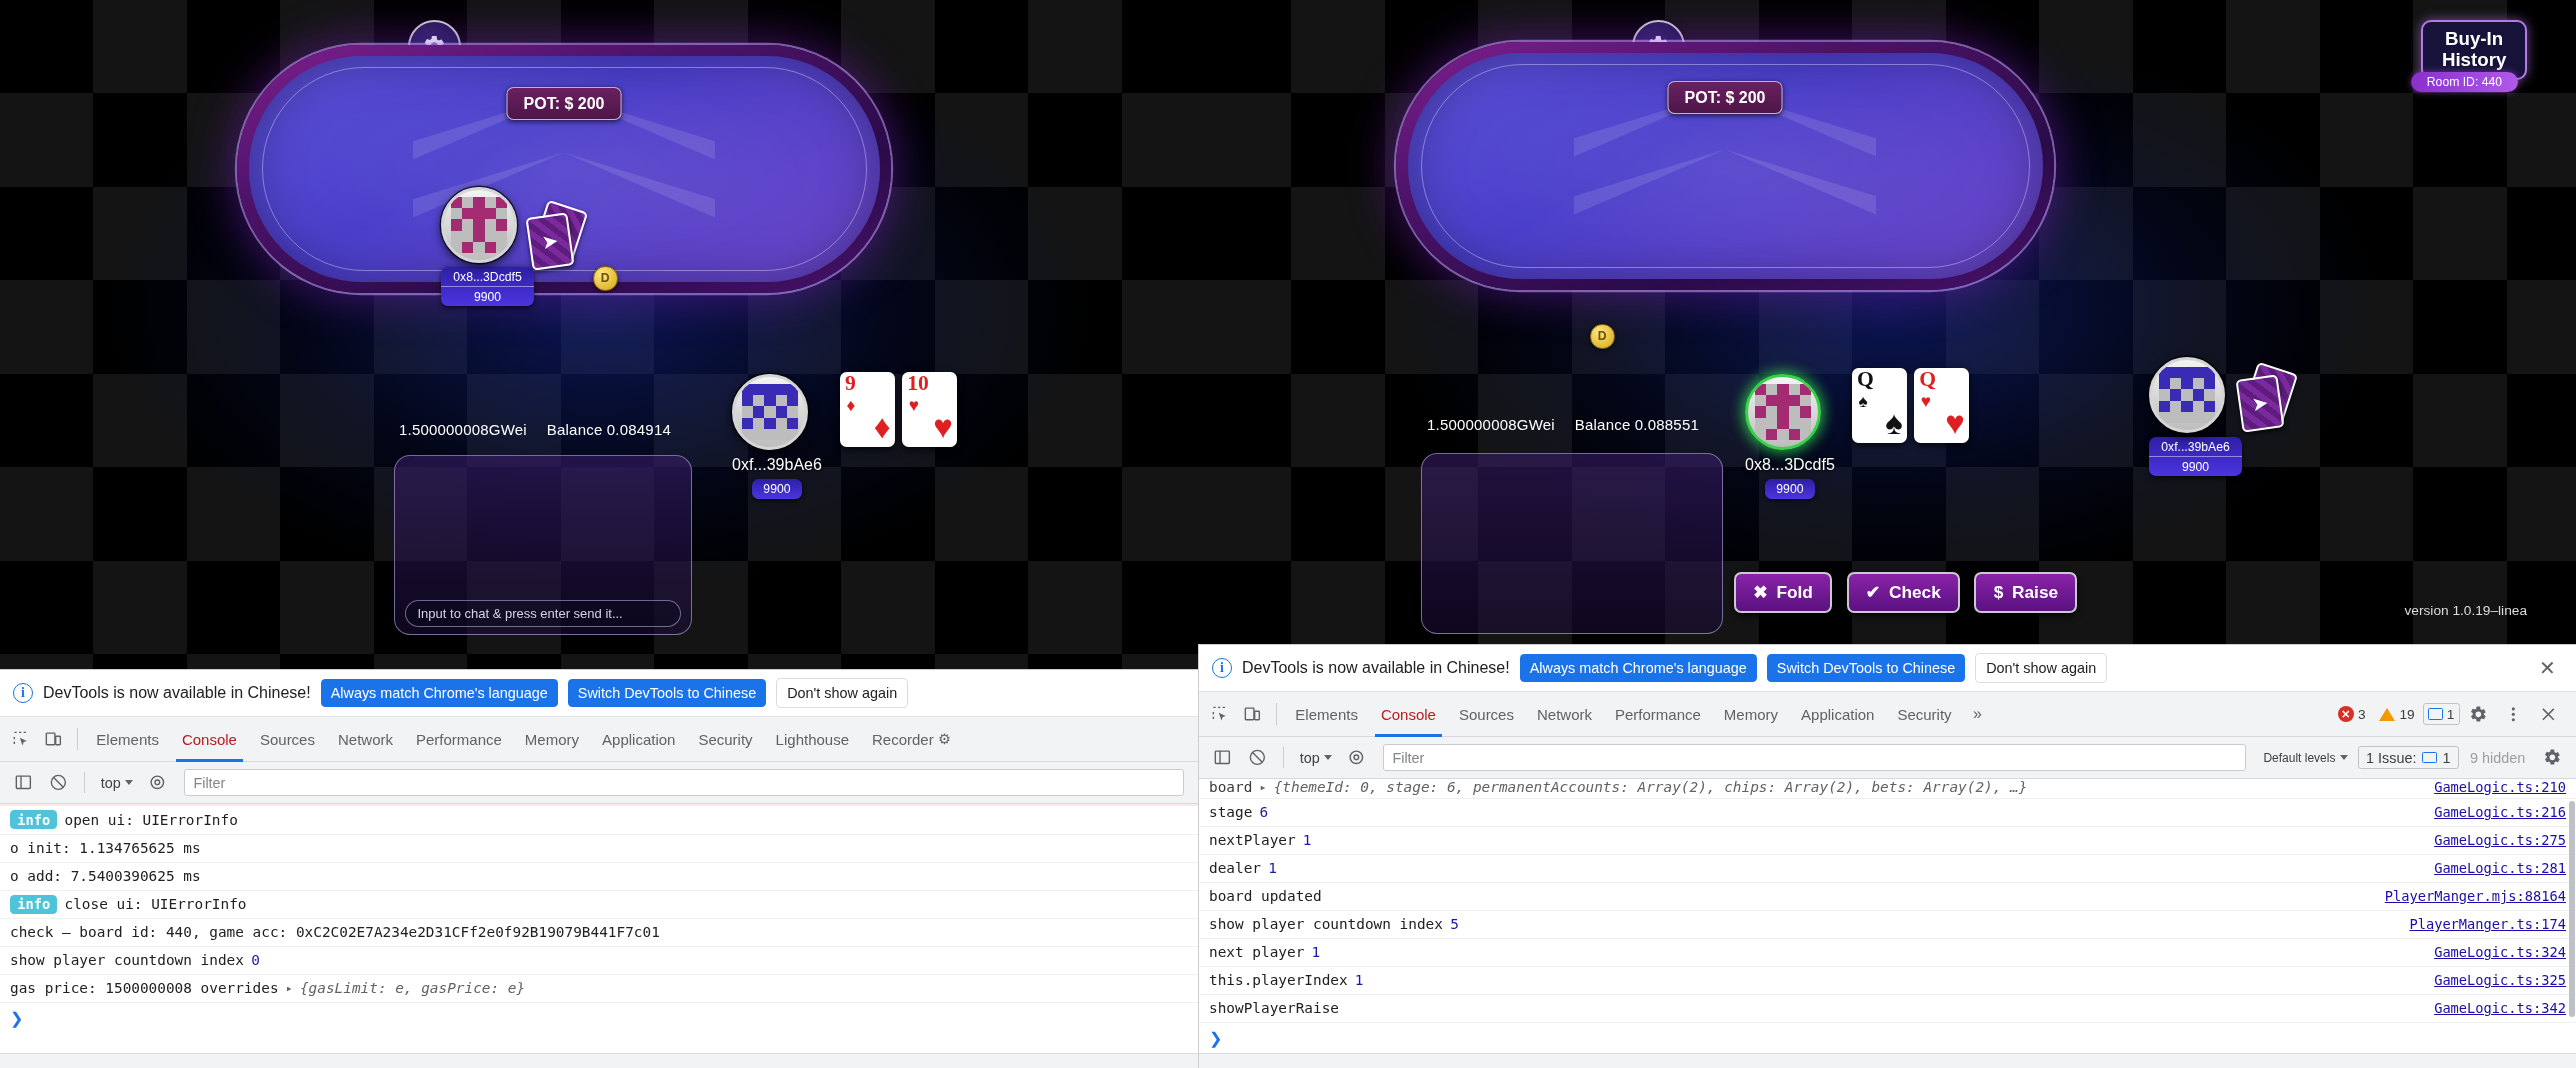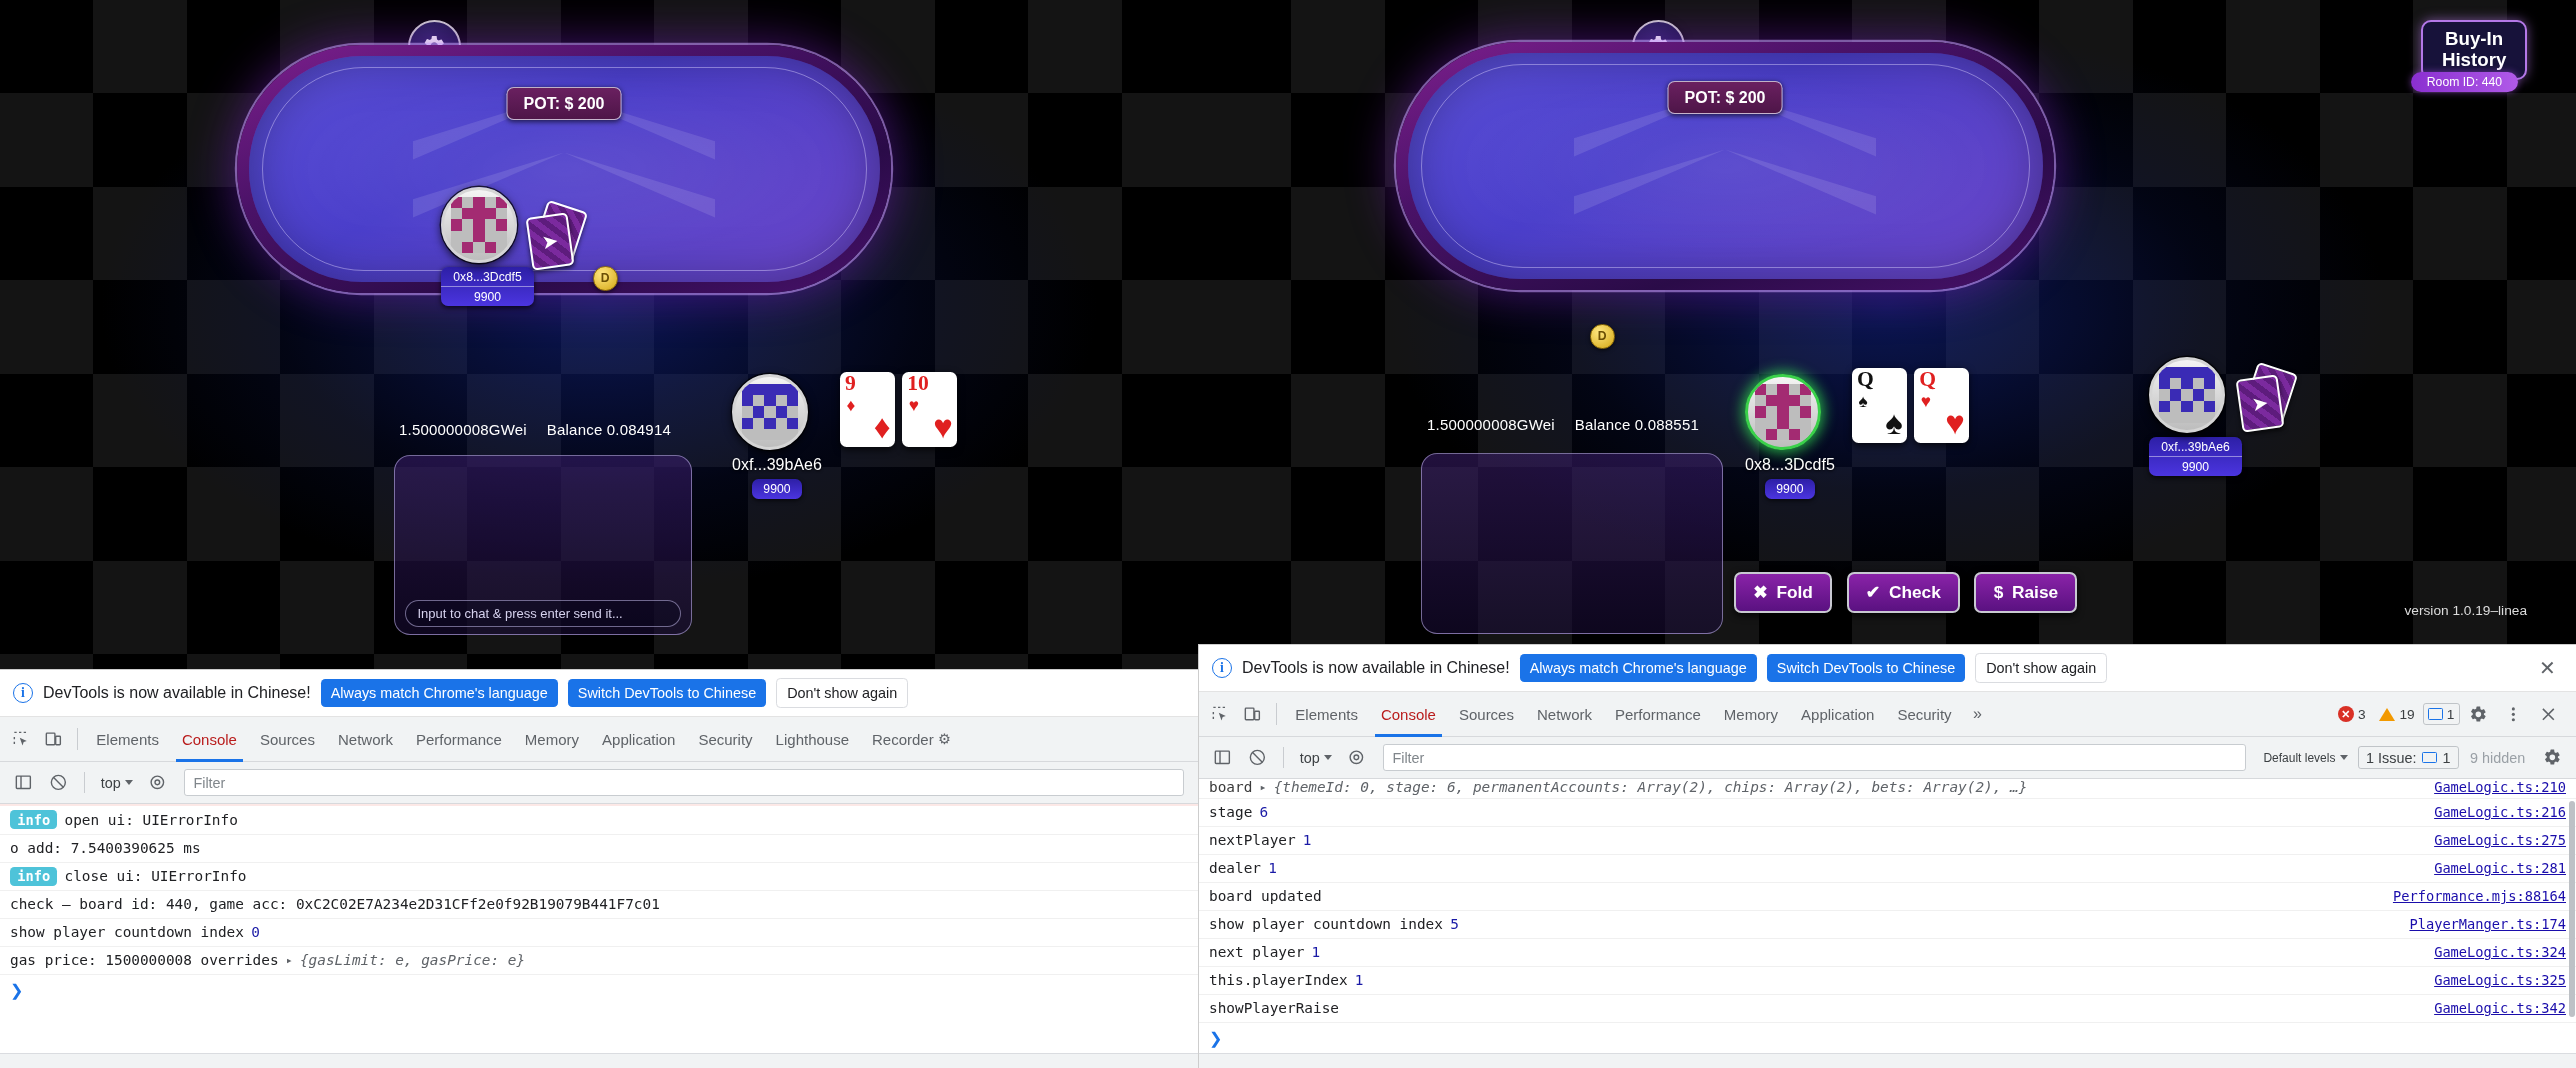--- a/index.html
+++ b/index.html
@@ -603,20 +603,25 @@
       <div class="console-top-rule"></div>
 
       <div class="log-row">
         <div class="lhs">
           <span class="badge-info">info</span>
           <span>open ui: UIErrorInfo</span>
         </div>
       </div>
       <div class="log-row">
         <div class="lhs">
+            <span>o init: 1.134765625 ms</span>
+          </div>
+      </div>
+      <div class="log-row">
+        <div class="lhs">
             <span>o add: 7.5400390625 ms</span>
           </div>
       </div>
       <div class="log-row">
         <div class="lhs">
           <span class="badge-info">info</span>
           <span>close ui: UIErrorInfo</span>
         </div>
       </div>
       <div class="log-row">
@@ -784,21 +789,21 @@
           <span>dealer </span>
           <span class="num">1</span>
         </div>
         <span class="src-link">GameLogic.ts:281</span>
       </div>
 
       <div class="log-row">
         <div class="lhs">
           <span>board updated</span>
         </div>
-        <span class="src-link">Performance.mjs:88164</span>
+        <span class="src-link">PlayerManger.mjs:88164</span>
       </div>
 
       <div class="log-row">
         <div class="lhs">
           <span>show player countdown index </span>
           <span class="num">5</span>
         </div>
         <span class="src-link">PlayerManger.ts:174</span>
       </div>
 

